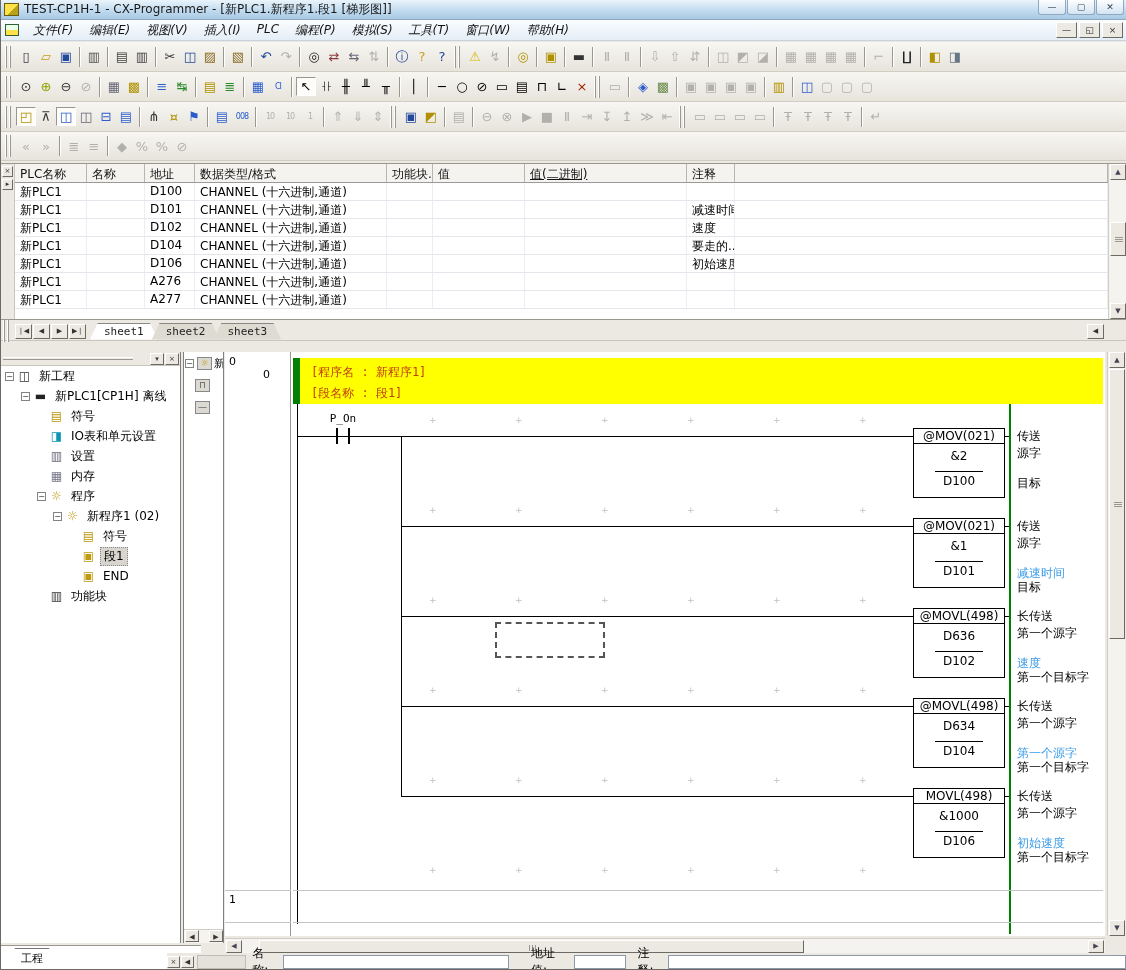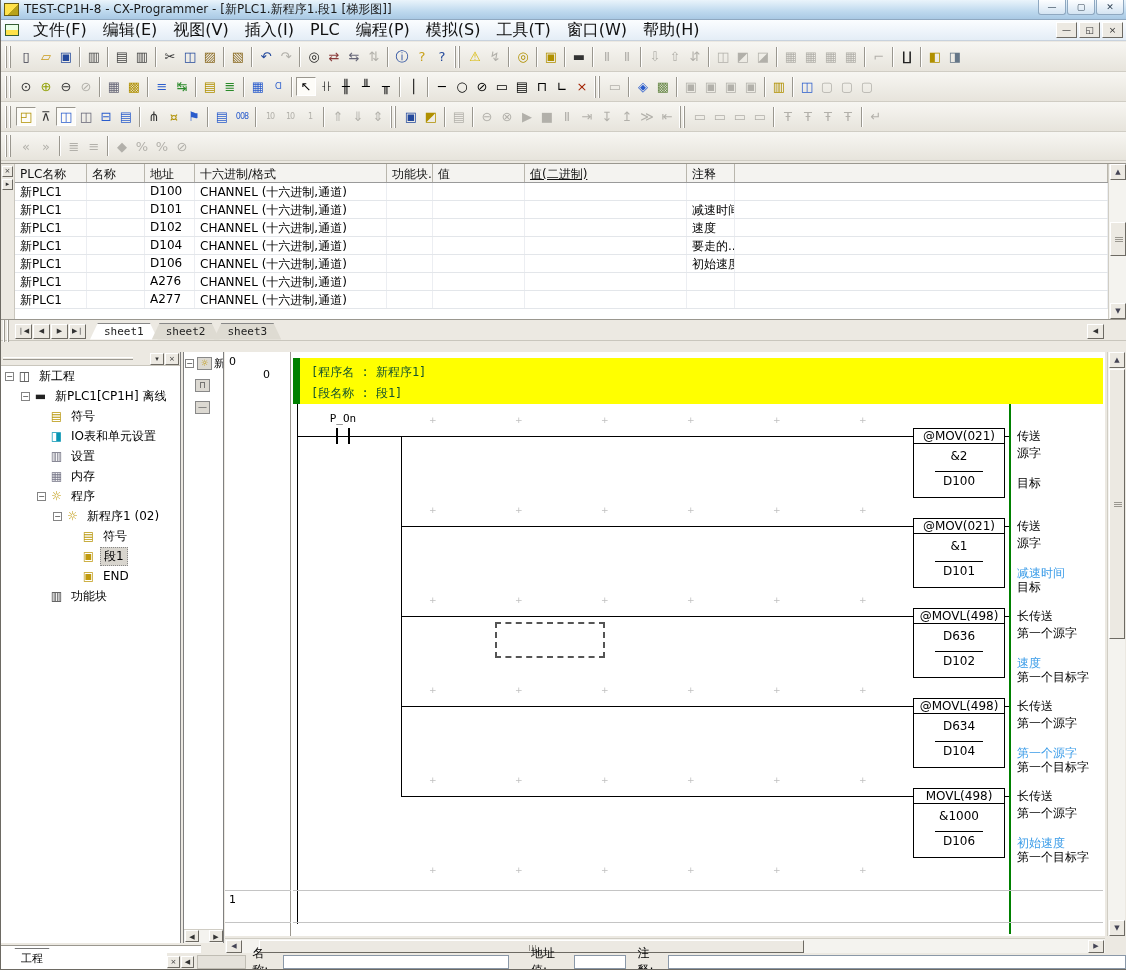--- a/index.html
+++ b/index.html
@@ -10,21 +10,21 @@
   
   #titlebar{position:absolute;left:0;top:0;width:100%;height:20px;background:linear-gradient(#eaf4fb,#bed9ee 60%,#a9c9e4);border-bottom:1px solid #8fa8c0;display:flex;align-items:center;}
   #app-icon{width:15px;height:13px;margin:0 5px 0 3px;background:linear-gradient(135deg,#ffe24a 0 55%,#b7a21a 55%);border:1px solid #6b5e10;}
   #title-text{font-size:12px;color:#1a1a1a;white-space:nowrap;}
   #win-btns{position:absolute;right:2px;top:0;display:flex;gap:1px;}
   .aero-btn{width:28px;height:15px;background:linear-gradient(#fdfeff,#d4e4f2);border:1px solid #8fa8c0;border-top:none;border-radius:0 0 3px 3px;font-size:9px;line-height:14px;text-align:center;color:#345;}
 
   
   #menubar{position:absolute;left:0;top:20px;width:100%;height:21px;background:linear-gradient(#fbfdff,#e4edf6);border-bottom:1px solid #c8d2dd;display:flex;align-items:center;}
   #mdi-icon{width:14px;height:12px;margin:0 6px 0 4px;background:linear-gradient(#eaffea 0 50%,#ffe24a 50%);border:1px solid #355e35;}
-  .menu-item{font-size:16px;padding:2px 8px;color:#111;}
+  .menu-item{font-size:12px;padding:2px 8px;color:#111;font-style:italic;}
   #mdi-btns{position:absolute;right:3px;top:2px;display:flex;gap:2px;}
   .btn3d{background:#ece9e2;border:1px solid;border-color:#fff #6d6a63 #6d6a63 #fff;font-size:9px;text-align:center;color:#333;}
   .mdi-b{width:21px;height:16px;line-height:14px;}
 
   
   .tbrow{position:absolute;left:0;width:100%;height:30px;background:linear-gradient(#f7f6f2,#e7e4dc);border-bottom:1px solid #d0cdc4;display:flex;align-items:center;padding-left:2px;}
   #tb1{top:42px}#tb2{top:72px}#tb3{top:102px}#tb4{top:132px;height:29px}
   .tbi{width:20px;height:19px;display:inline-flex;align-items:center;justify-content:center;font-size:13px;color:#333;flex:none;border:1px solid transparent;}
   .tbi.dis span{color:#b2b0aa !important;}
   .tbi.pressed{background:#fdfcf8;border-color:#9a978f #fff #fff #9a978f;}
@@ -75,21 +75,21 @@
   
   #ladderview{position:absolute;left:224px;top:352px;width:880px;height:584px;background:#fff;overflow:hidden;}
   #rungcol{position:absolute;left:0;top:0;width:66px;height:100%;background:#fff;border-right:1px solid #9a978f;font-size:11px;}
   #rung0-num{position:absolute;left:4px;top:3px;}
   #rung0-step{position:absolute;left:38px;top:16px;}
   #rung1-num{position:absolute;left:4px;top:541px;}
   .rungline{position:absolute;height:1px;background:#c4c4c4;}
   #canvas{position:absolute;left:66px;top:0;width:814px;height:100%;background:#fff;}
   #lheader{position:absolute;left:2px;top:6px;width:810px;height:46px;background:#ffff00;}
   #lheader .gbar{position:absolute;left:0;top:0;width:7px;height:100%;background:#008000;}
-  .ltitle{position:absolute;left:18px;font-size:12px;color:#14532d;white-space:nowrap;}
+  .ltitle{position:absolute;left:18px;font-size:12px;color:#c2410c;white-space:nowrap;}
   .wire{position:absolute;background:#000;}
   .plus{position:absolute;color:#c0c0c0;font-size:9px;line-height:5px;}
   #pon-label{position:absolute;left:30px;top:60px;width:44px;text-align:center;font-size:11px;}
   .cbar{position:absolute;width:2px;height:16px;background:#000;top:76px;}
   .blk{position:absolute;left:622px;width:92px;height:70px;border:1px solid #000;background:#fff;font-size:12px;}
   .blk-title{height:15px;line-height:15px;text-align:center;border-bottom:1px solid #000;}
   .blk-op1{position:absolute;left:0;top:20px;width:100%;text-align:center;}
   .blk-op2{position:absolute;left:0;top:42px;width:100%;text-align:center;}
   .blk-op2 span{display:inline-block;border-top:1px solid #000;padding:2px 8px 0;}
   .ann{position:absolute;left:726px;width:88px;height:76px;font-size:12px;white-space:nowrap;}
@@ -109,21 +109,21 @@
   .eb-input{height:14px;border:1px solid #8a98a8;background:#fff;font-size:11px;padding:0 2px;}
   .eb-btn{width:13px;height:12px;font-size:7px;line-height:10px;margin-right:1px;}
 </style>
 </head>
 <body>
 
 <div id="app">
 
   <div id="titlebar">
     <div id="app-icon"></div>
-    <div id="title-text">TEST-CP1H-8 - CX-Programmer - [新PLC1.新程序1.段1 [梯形图]]</div>
+    <div id="title-text">TEST-CP1H-1 - CX-Programmer - [新PLC1.新程序1.段1 [梯形图]]</div>
     <div id="win-btns">
       <div class="aero-btn">—</div>
       <div class="aero-btn">▢</div>
       <div class="aero-btn">✕</div>
     </div>
   </div>
 
   <div id="menubar">
     <div id="mdi-icon"></div>
     <div id="menu-items" style="display:flex;">
@@ -578,21 +578,21 @@
   <div id="watch">
     <div id="watch-grip">
       <div class="btn3d tiny-btn">×</div>
       <div class="btn3d tiny-btn">▸</div>
     </div>
     <div id="watch-table">
       <div class="wt-header" id="wt-header">
           <div class="wt-hcell" style="width: 72px;">PLC名称</div>
           <div class="wt-hcell" style="width: 58px;">名称</div>
           <div class="wt-hcell" style="width: 50px;">地址</div>
-          <div class="wt-hcell" style="width: 192px;">十六进制/格式</div>
+          <div class="wt-hcell" style="width: 192px;">数据类型/格式</div>
           <div class="wt-hcell" style="width: 46px;">功能块...</div>
           <div class="wt-hcell" style="width: 92px;">值</div>
           <div class="wt-hcell" style="width: 162px; text-decoration: underline;">值(二进制)</div>
           <div class="wt-hcell" style="width: 48px;">注释</div>
           <div class="wt-hcell" style="flex: 1 1 0%;"></div>
         </div>
       <div id="wt-body">
           <div class="wt-row">
             <div class="wt-cell" style="width: 72px;">新PLC1</div>
             <div class="wt-cell" style="width: 58px;"></div>

